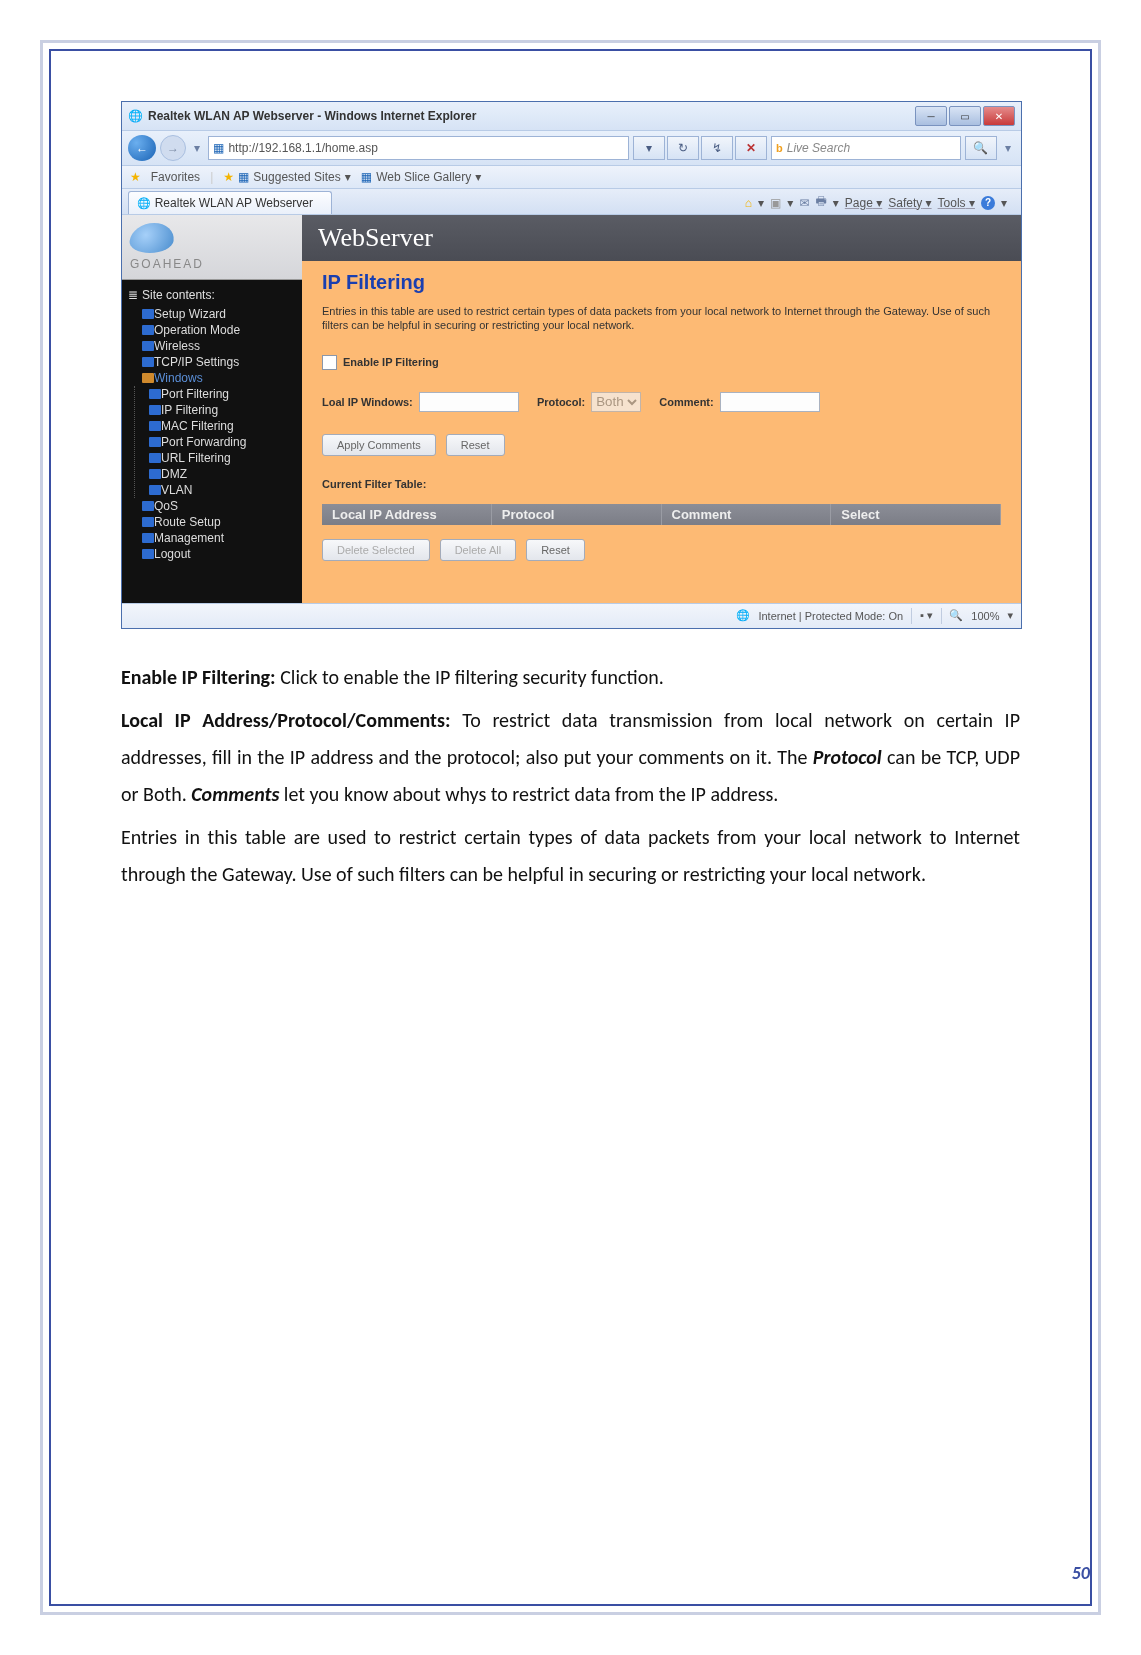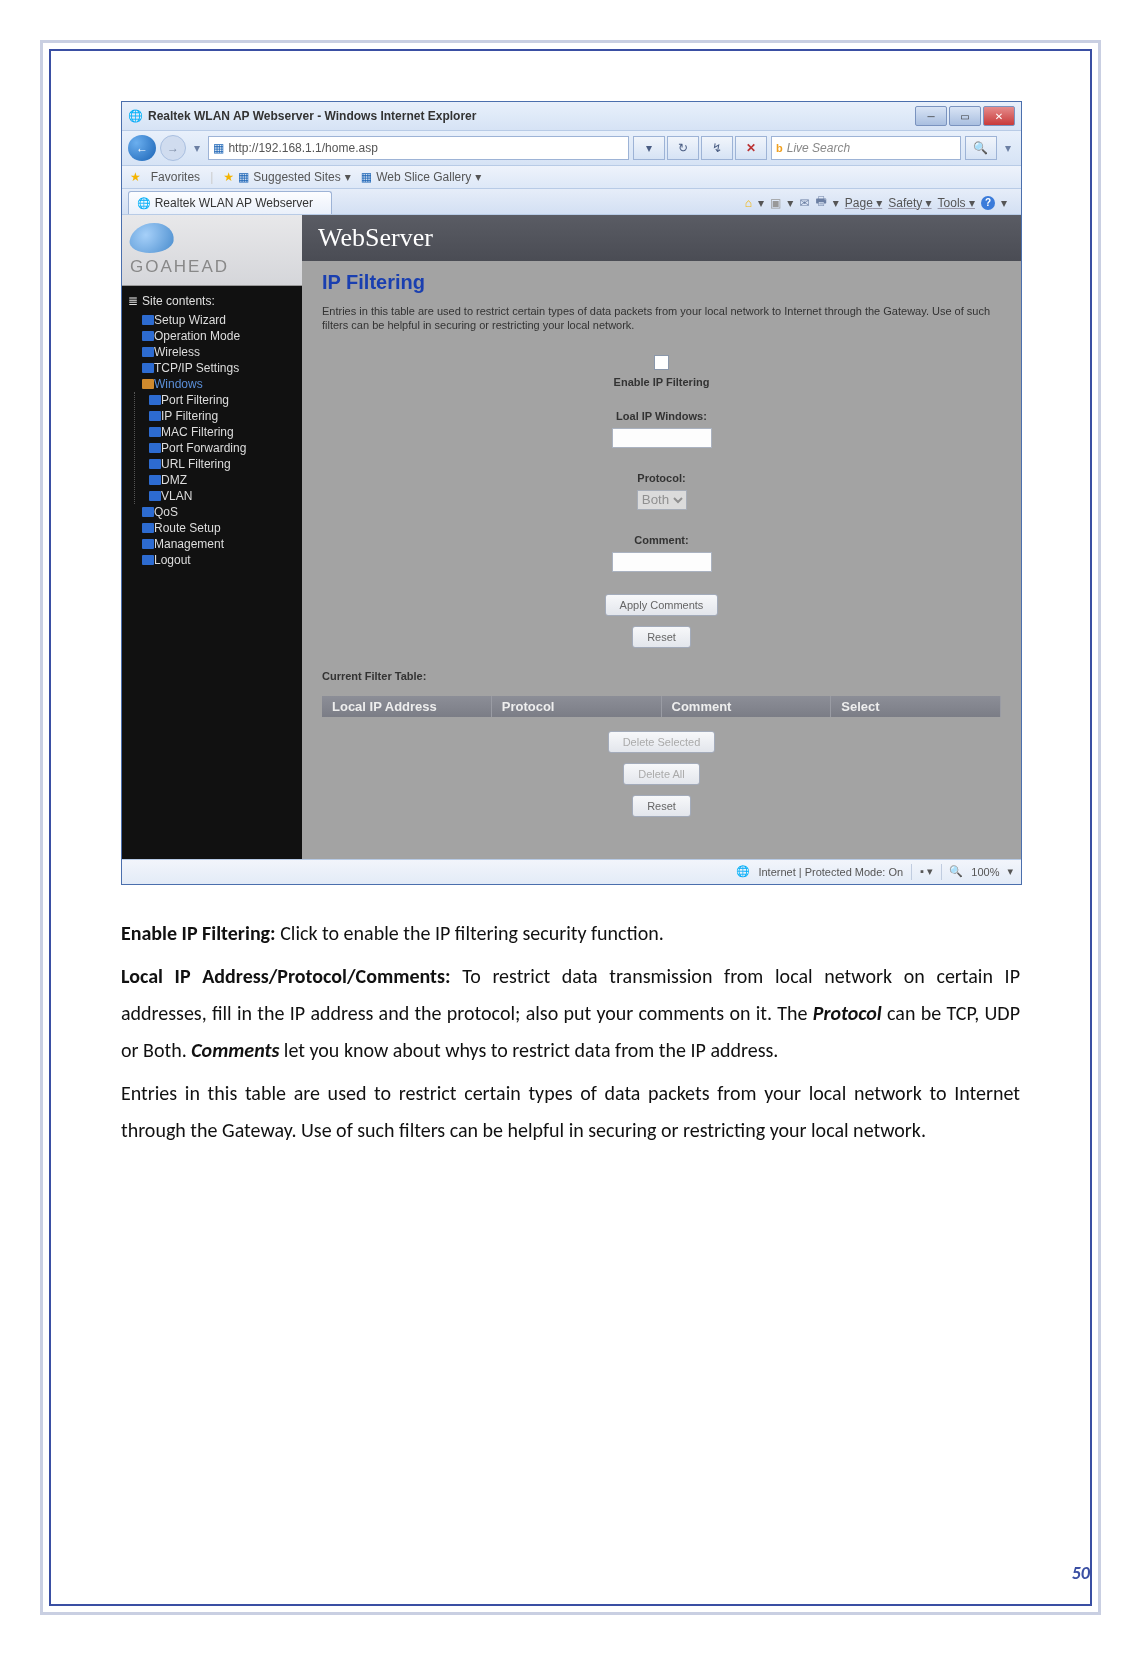--- a/index.html
+++ b/index.html
@@ -174,35 +174,35 @@
     color:#6a6c72;
     text-align:left;
   }
   .logo-swoosh {
     width: 44px; height: 30px;
     background: radial-gradient(circle at 35% 40%, #a6d0f9, #4a8dce);
     border-radius: 50% 50% 50% 50% / 60% 60% 40% 40%;
     transform: skewX(-8deg);
     margin-bottom:4px;
   }
-  .goahead { font-family: 'Trebuchet MS', sans-serif; letter-spacing:2px; font-size:17px; color:#888; }
+  .goahead { font-family: 'Trebuchet MS', sans-serif; letter-spacing:2px; font-size:12px; color:#888; }
   .tree { padding: 8px 6px; }
   .tree-title { color:#e0e0e0; margin-bottom:4px; display:flex; align-items:center; gap:4px; }
   .tree ul { list-style:none; margin:0; padding:0 0 0 14px; }
   .tree li { padding:1px 0; display:flex; align-items:center; gap:0; white-space:nowrap; }
   .folder-ico {
     width:12px; height:10px; background:#2d6bd0; border-radius:1px; display:inline-block;
     position:relative; flex-shrink:0;
   }
   .folder-ico.open { background:#d08a2d; }
   .tree li.selected { color:#5b8fd8; }
   .tree .sub { padding-left:14px; border-left:1px dotted #555; margin-left:6px; }
   .main-panel {
     flex:1;
-    background:#a3a3a3;
+    background:#fdba74;
     padding: 14px 20px 20px 20px;
     font-family: Verdana, Arial, sans-serif;
     font-size:12px;
     color:#333;
     position:relative;
   }
   .ws-header {
     position:relative;
     margin: -14px -20px 10px -20px;
     height: 46px;
@@ -211,27 +211,27 @@
   }
   .ws-header-text {
     font-family: Georgia, 'Times New Roman', serif;
     font-size: 26px; color:#fff;
   }
   .main-panel h2 {
     color:#1a3fb0; font-family: Verdana, sans-serif; font-size:20px; font-weight:bold;
     margin: 10px 0 10px 0;
   }
   .desc { font-size:11px; color:#333; line-height:1.3; margin-bottom:14px; }
-  .form-row { display:flex; align-items:center; gap:6px; margin:22px 0; font-size:11px;flex-direction:column; }
+  .form-row { display:flex; align-items:center; gap:6px; margin:22px 0; font-size:11px; }
   .form-row .lbl { font-weight:bold; }
   .styled-input {
     border:1px solid #aab2c0; background:#fdfdfd; height:18px; padding:0 4px;
   }
   .styled-select {
-    border:1px solid #aab2c0; background:#f4f4f4; height:20px; color:#888;text-align:center;
+    border:1px solid #aab2c0; background:#f4f4f4; height:20px; color:#888;
   }
   .btn {
     background: linear-gradient(#f7f8fa,#e3e6ec);
     border:1px solid #a3abba; border-radius:3px;
     padding: 4px 14px; color:#666; font-size:11px;
   }
   .btn.disabled { color:#aaa; }
   .table-head {
     margin-top:14px;
     background: linear-gradient(#8c8e97,#7b7d86);

